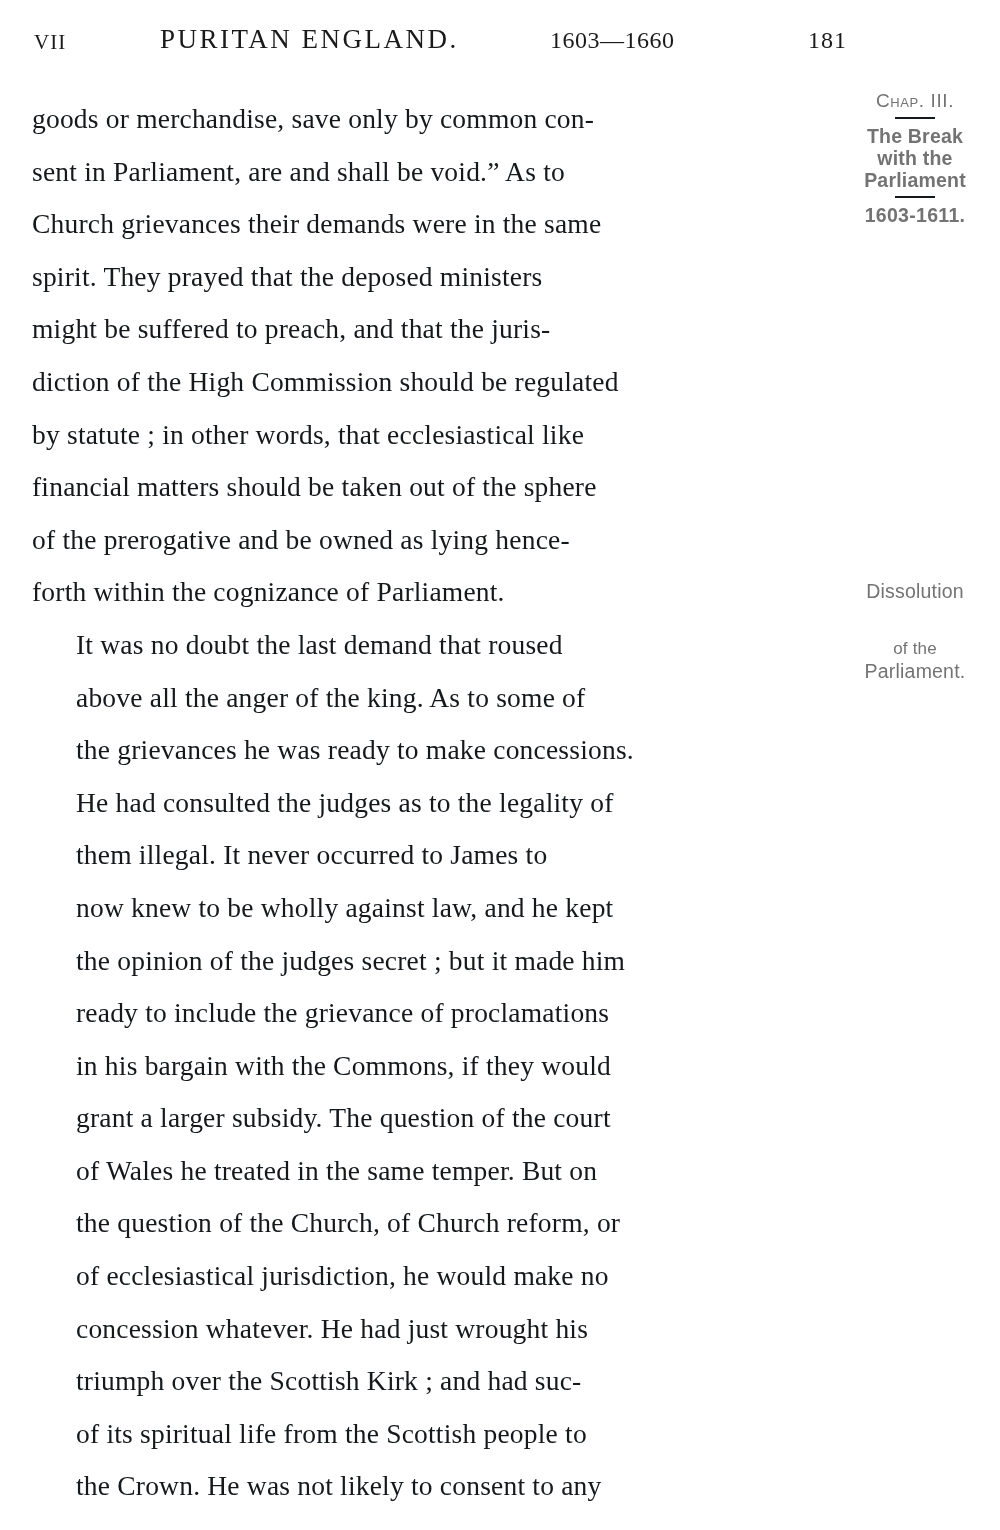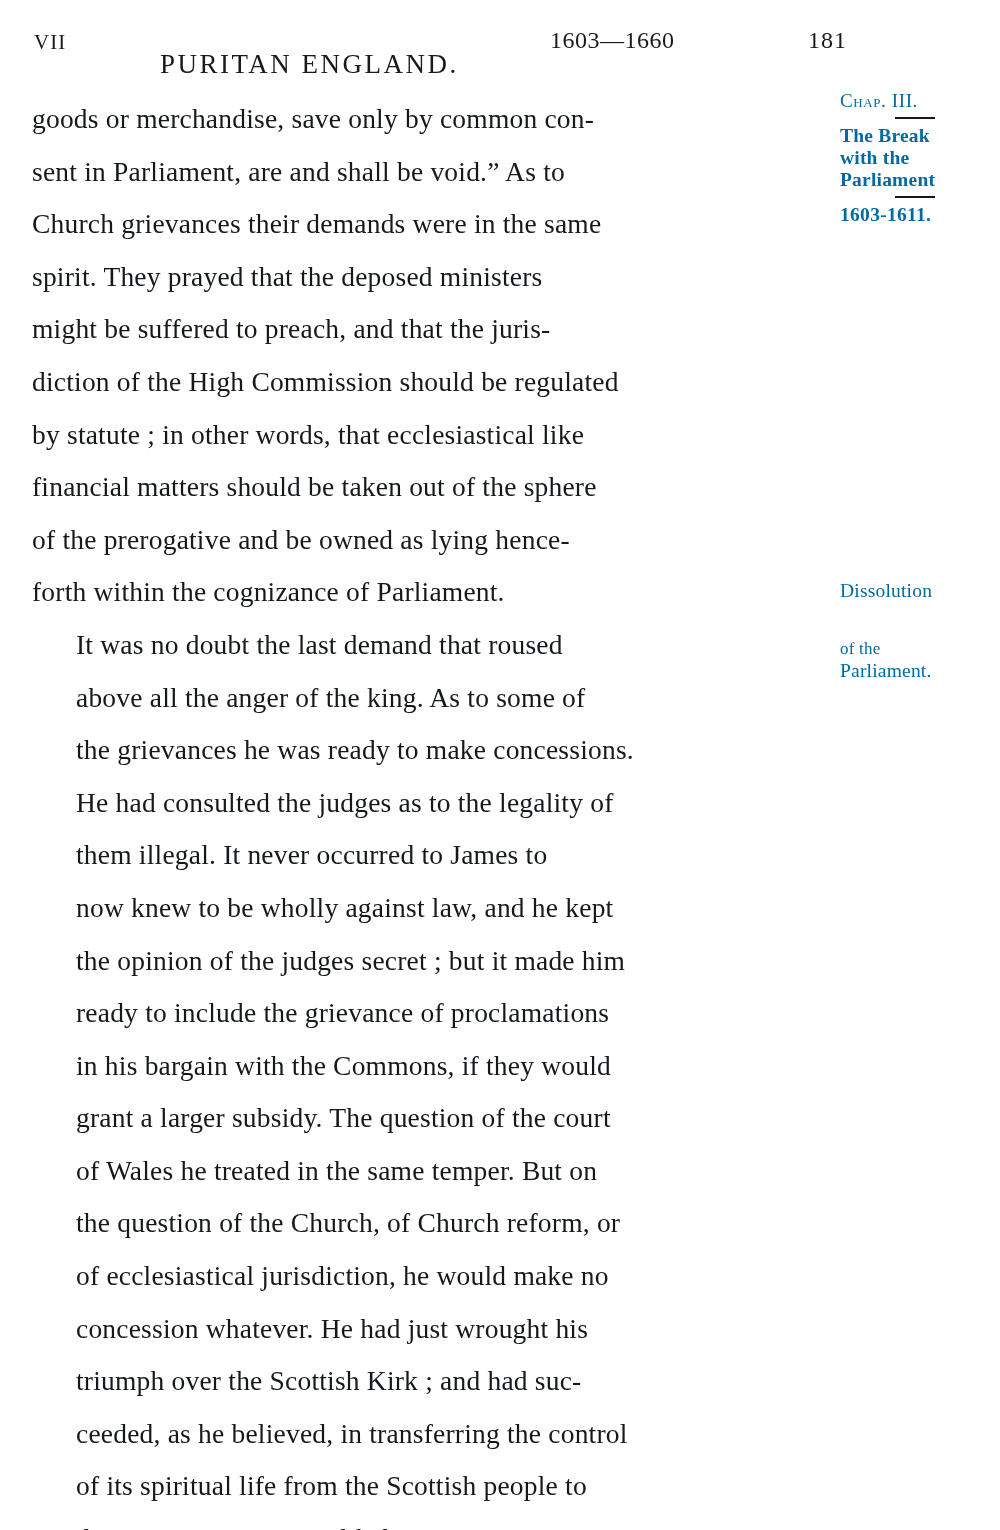--- a/index.html
+++ b/index.html
@@ -42,21 +42,20 @@
   }
   .rh-title {
     position: absolute;
     left: 130px;
     top: 0px;
     font-family: "Liberation Serif", serif;
     font-size: 27px;
     letter-spacing: 2.5px;
     color: #1a1a1a;
     white-space: nowrap;
-    margin-top: 25px;
   }
   .rh-dates {
     position: absolute;
     left: 520px;
     top: 3px;
     font-size: 24px;
     letter-spacing: 0.5px;
     color: #1a1a1a;
     white-space: nowrap;
   }
@@ -96,22 +95,23 @@
   
   .margin-notes {
     position: absolute;
     left: 840px;
     top: 90px;
     width: 150px;
   }
   .mnote {
     position: absolute;
     width: 150px;
-    font-family: Liberation Serif, serif;
-    color: #0369a1;
+    text-align: center;
+    font-family: Liberation Sans, sans-serif;
+    color: #737373;
   }
   .mnote .chap {
     font-size: 19px;
     font-variant: small-caps;
     letter-spacing: 0.6px;
     white-space: nowrap;
   }
   .mnote .rule {
     width: 40px;
     height: 2px;
@@ -177,21 +177,20 @@
       <span class="line">now knew to be wholly  against  law,  and  he  kept</span>
       <span class="line">the opinion of  the judges secret ;  but it made him</span>
       <span class="line">ready  to  include  the  grievance  of  proclamations</span>
       <span class="line">in  his  bargain  with  the  Commons,  if  they  would</span>
       <span class="line">grant a larger subsidy.    The question of the court</span>
       <span class="line">of  Wales he  treated  in  the  same temper.    But on</span>
       <span class="line">the question of the  Church, of  Church  reform,  or</span>
       <span class="line">of  ecclesiastical  jurisdiction,  he  would  make  no</span>
       <span class="line">concession  whatever.     He  had  just  wrought  his</span>
       <span class="line">triumph  over  the  Scottish  Kirk ;  and  had  suc-</span>
-      <span class="line">ceeded, as  he  believed, in transferring the  control</span>
       <span class="line">of  its  spiritual  life  from  the  Scottish  people  to</span>
       <span class="line">the Crown.    He  was  not  likely  to consent to any</span>
     </p>
 
   </div>
 
   <div class="margin-notes">
 
     <div class="mnote note1" style="top:0px;">
       <div class="chap">Chap. III.</div>

